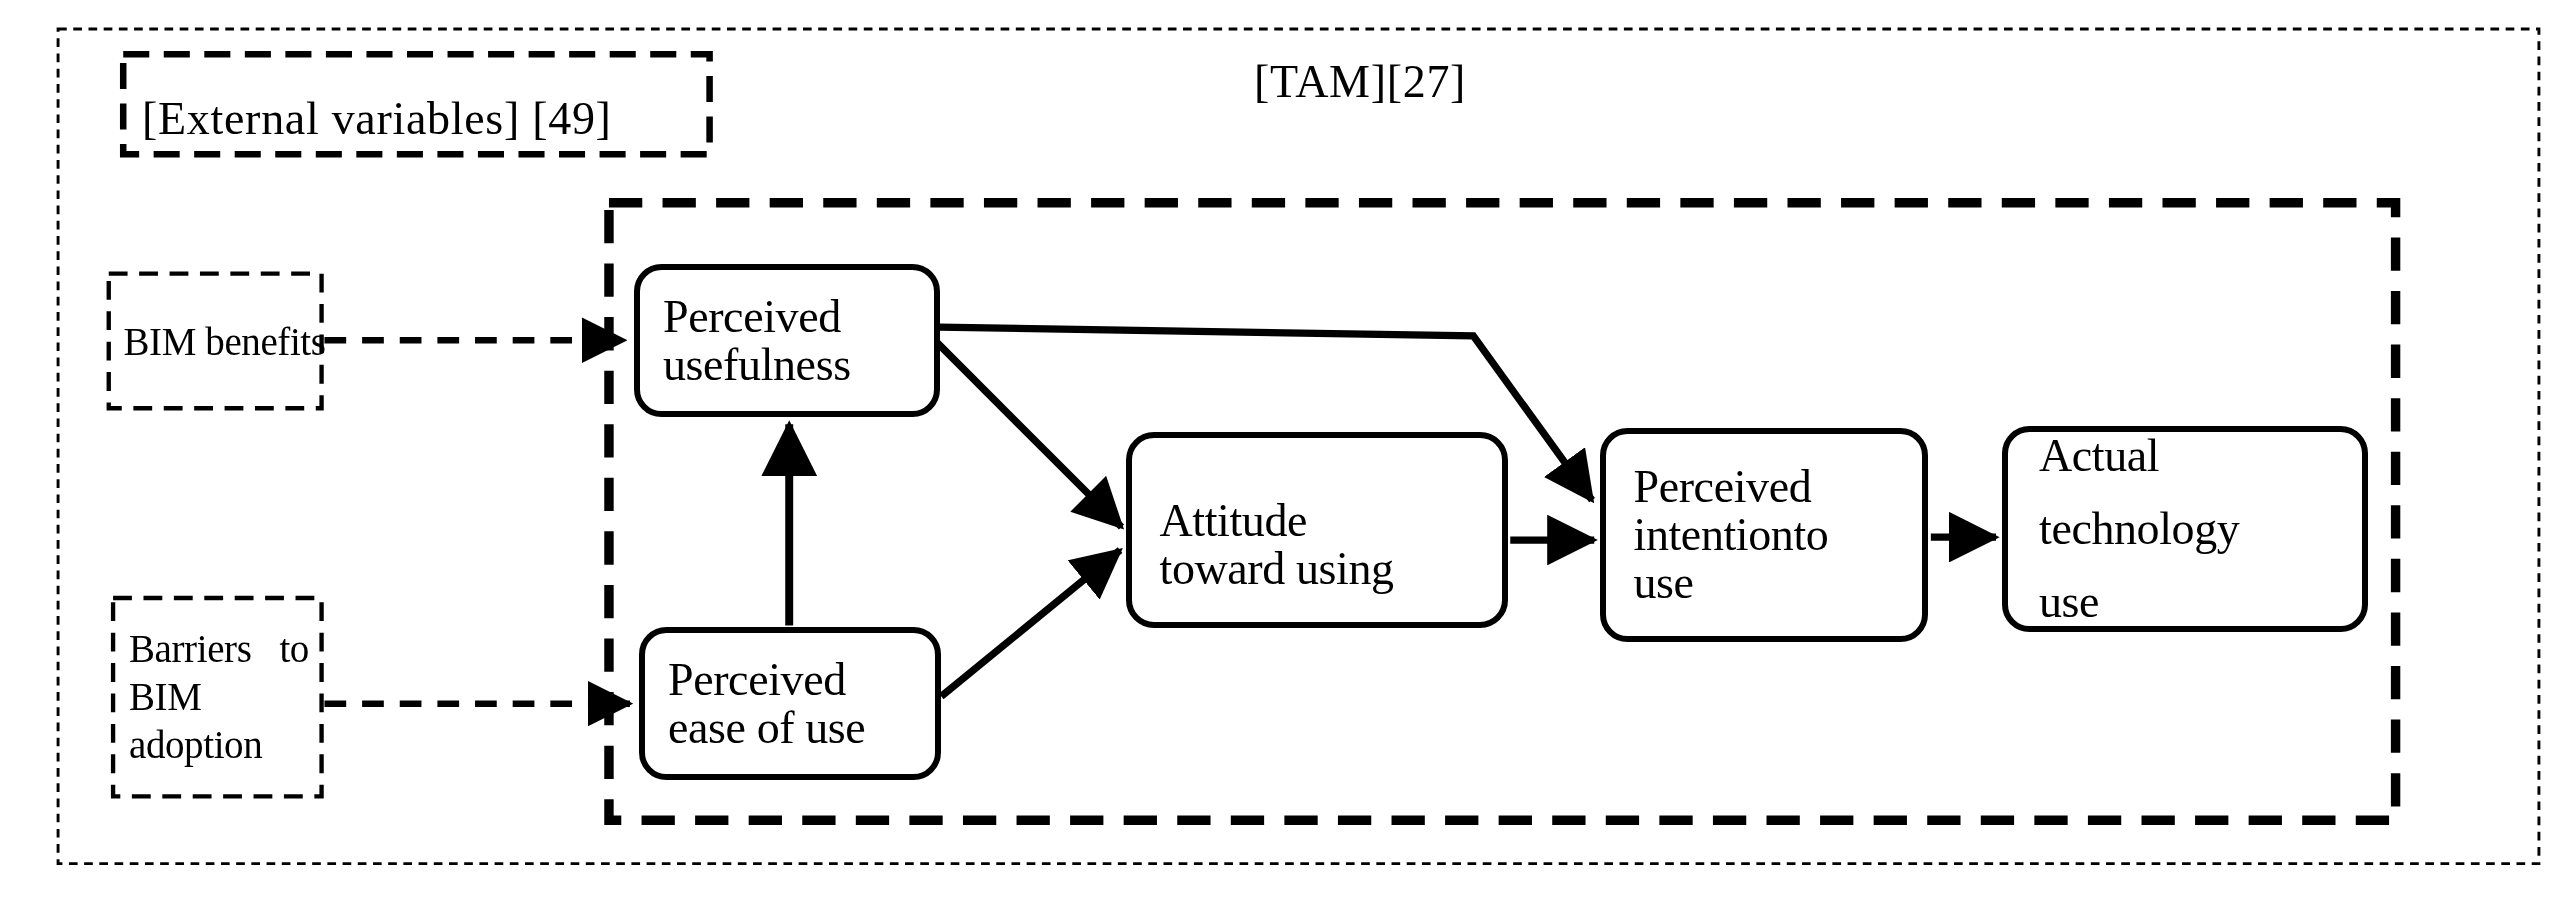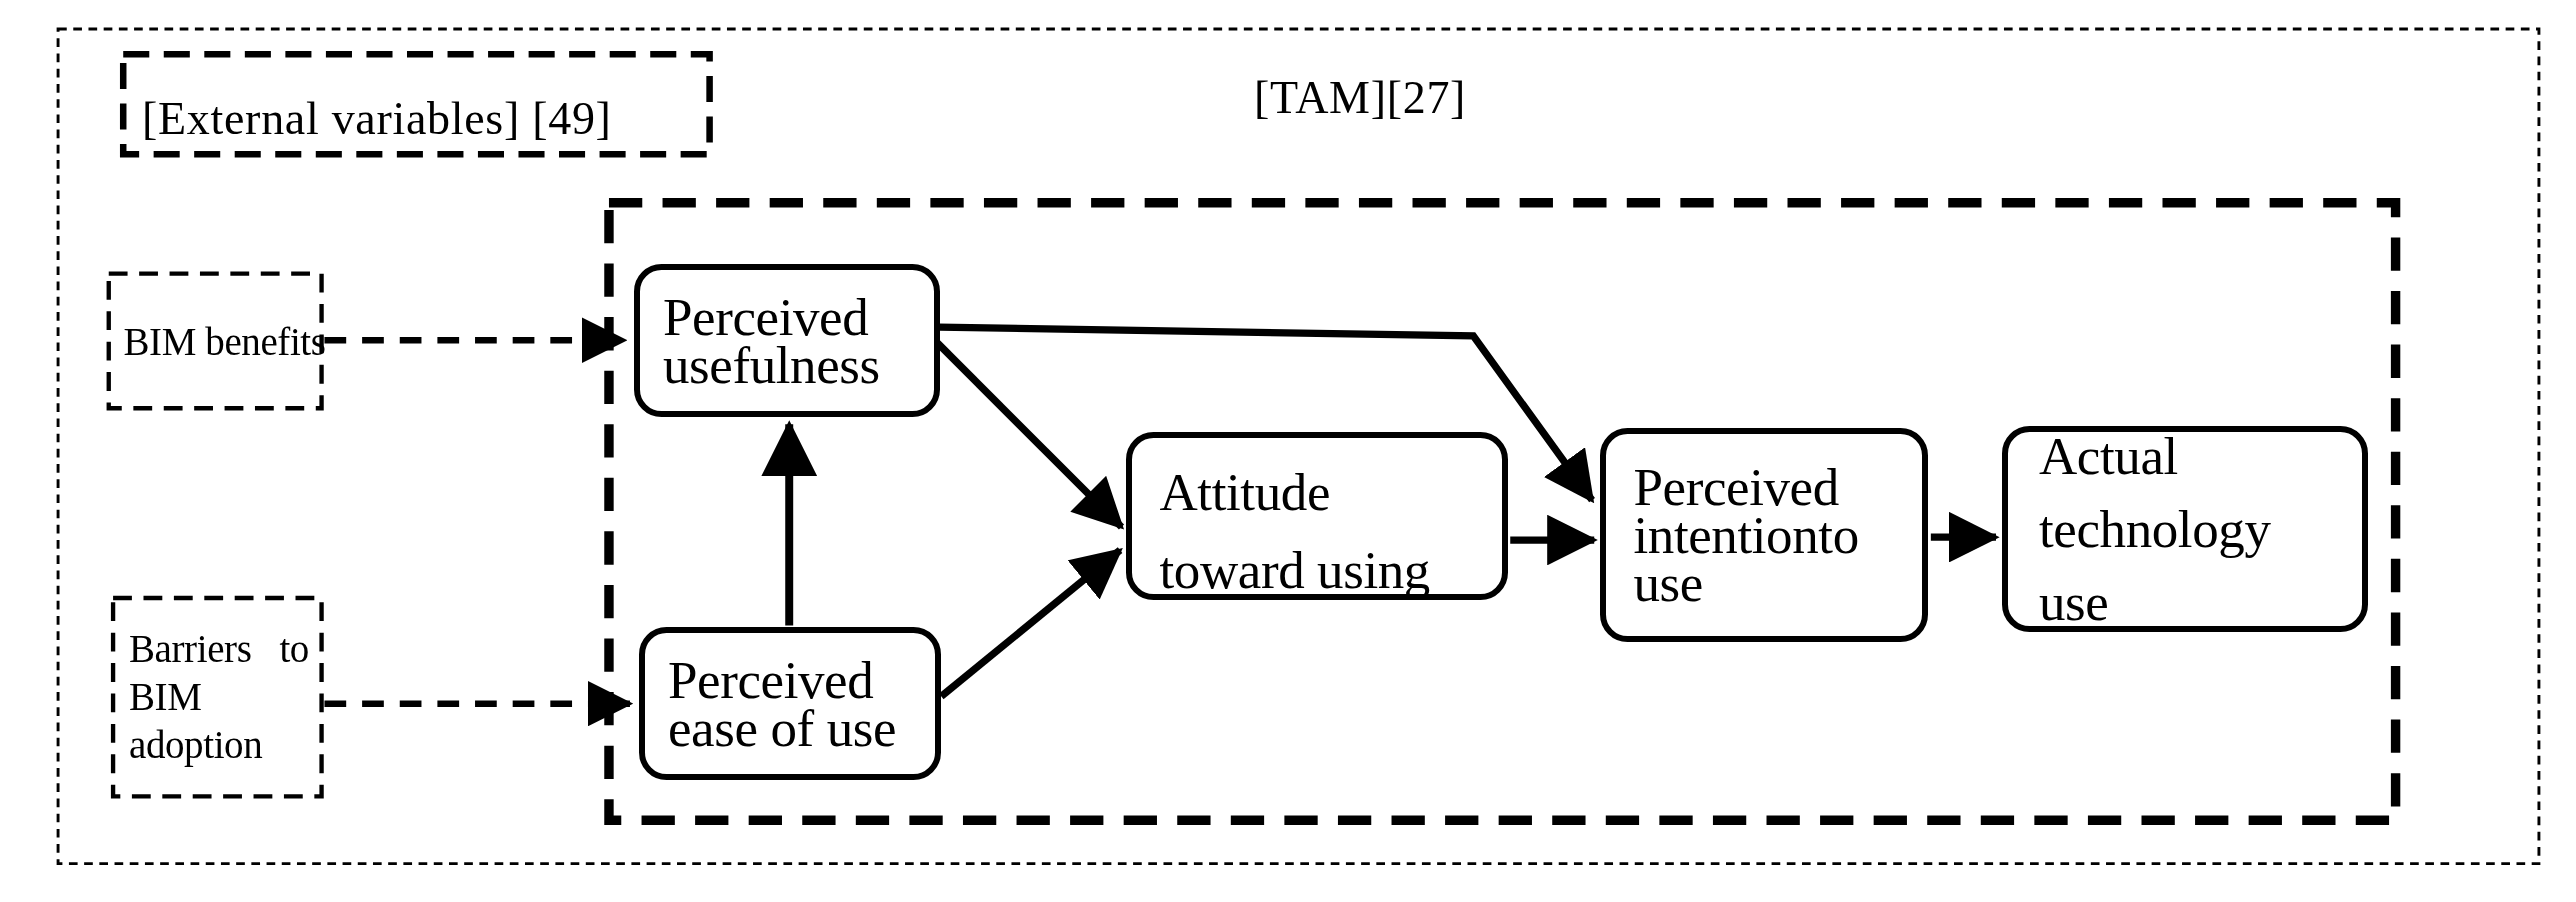--- a/index.html
+++ b/index.html
@@ -1,39 +1,39 @@
 <!DOCTYPE html>
 <html style="font-size:11.6px"><head>
 <meta charset="utf-8">
 <style>
   html,body{margin:0;padding:0;background:#fff;}
   #canvas{position:relative;width:2576px;height:902px;background:#fff;overflow:hidden;
           font-family:"Liberation Serif","DejaVu Serif",serif;color:#000;}
   
   .node{position:absolute;box-sizing:border-box;border:6.5px solid #000;border-radius:27.5px;
         background:#fff;display:flex;flex-direction:column;justify-content:center;
-        font-size:53px;line-height:48px;letter-spacing:-0.4px;}
+        font-size:46px;line-height:48px;letter-spacing:-0.4px;}
   .node .ln{display:block;white-space:nowrap;}
   .node .ln.justify{display:flex;}
   
   .dashedtext{position:absolute;box-sizing:border-box;display:flex;flex-direction:column;
               justify-content:center;font-size:39px;line-height:48px;letter-spacing:-0.4px;}
   .dashedtext .ln{display:block;white-space:nowrap;}
   .dashedtext .ln.justify{display:flex;justify-content:space-between;gap:28px;}
   .bracketlabel{position:absolute;font-size:46px;line-height:52px;letter-spacing:0.7px;white-space:nowrap;}
   #overlay{position:absolute;left:0;top:0;width:2576px;height:902px;z-index:10;pointer-events:none;}
   .stroke{stroke:#000;fill:none;}
 </style>
 </head>
 <body>
 
 <div id="canvas">
 
   <div class="bracketlabel" style="left:142px;top:93px;">[External variables] [49]</div>
-  <div class="bracketlabel" style="left:1254px;top:72px;">[TAM][27]</div>
+  <div class="bracketlabel" style="left:1254px;top:56px;">[TAM][27]</div>
 
   <div class="dashedtext" style="left:109px;top:274px;width:213px;height:135px;padding-left:14.5px;">
     <span class="ln">BIM benefits</span>
   </div>
 
   <div class="dashedtext" style="left:113px;top:598px;width:209px;height:198px;padding:0 16px 0 16px;">
     <span class="ln justify">
       <span>Barriers</span>
       <span>to</span>
     </span>
@@ -44,21 +44,21 @@
   <div class="node" style="left:634px;top:264px;width:306px;height:153px;padding-left:23px;">
     <span class="ln">Perceived</span>
     <span class="ln">usefulness</span>
   </div>
 
   <div class="node" style="left:639px;top:627px;width:302px;height:153px;padding-left:23px;">
     <span class="ln">Perceived</span>
     <span class="ln">ease of use</span>
   </div>
 
-  <div class="node" style="left:1126px;top:432px;width:382px;height:168px;padding-left:27.5px;justify-content:space-between;padding-top:30px;">
+  <div class="node" style="left:1126px;top:432px;width:382px;height:196px;padding-left:27.5px;justify-content:center;padding-top:30px;border-radius:28px;">
     <span class="ln">Attitude</span>
     <span class="ln">toward using</span>
   </div>
 
   <div class="node" style="left:1600px;top:428px;width:328px;height:214px;padding:0 40px 0 27.5px;">
     <span class="ln">Perceived</span>
     <span class="ln justify">
       <span>intention</span>
       <span>to</span>
     </span>

